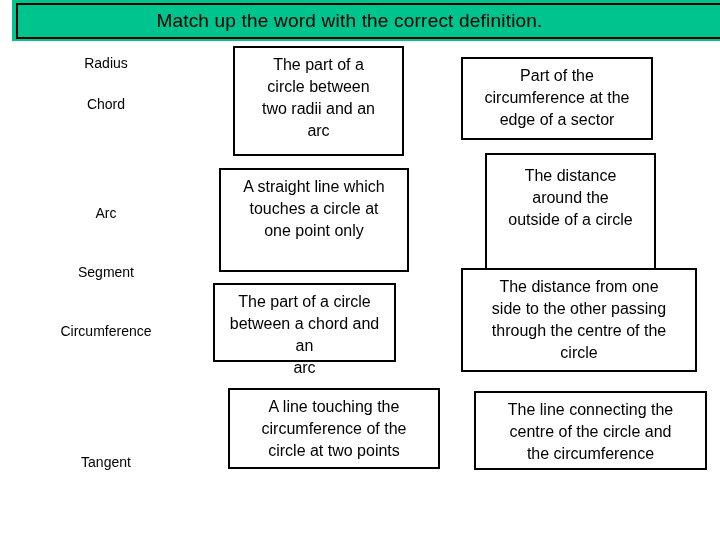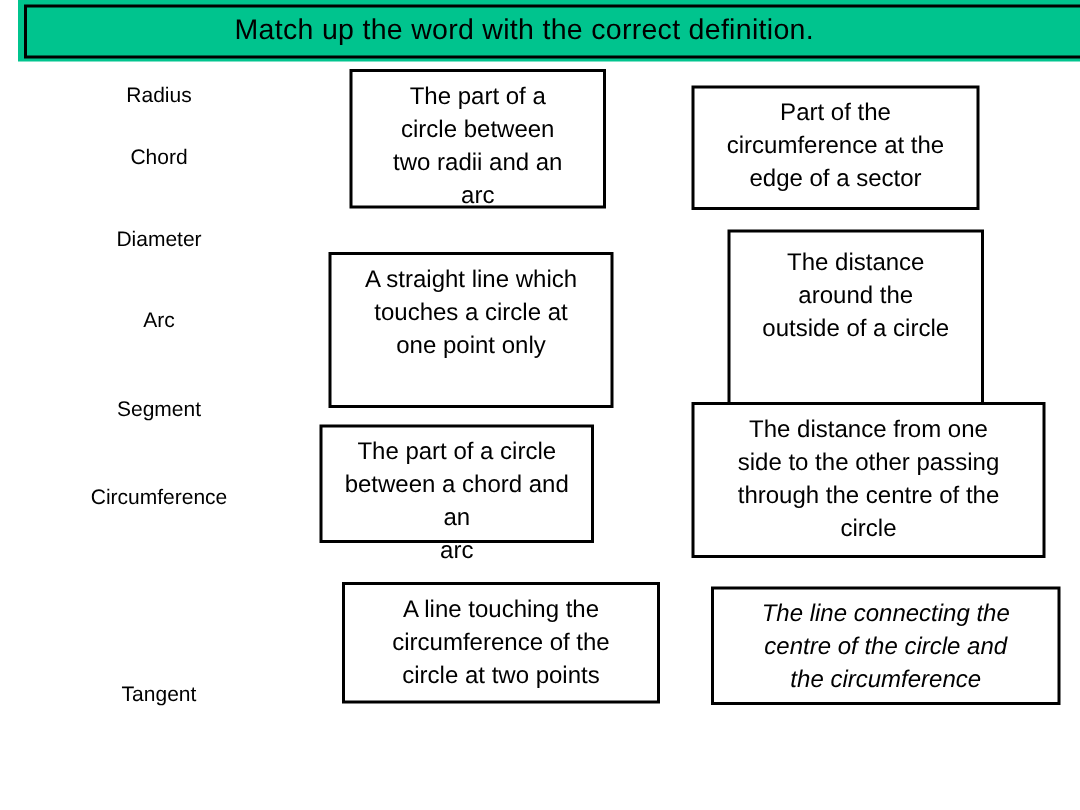--- a/index.html
+++ b/index.html
@@ -59,28 +59,28 @@
     background: #ffffff;
     text-align: center;
     font-size: 16px;
     line-height: 22px;
     padding: 6px 6px;
     white-space: pre-line;
   }
   .defbox.pad { padding-top: 10px; }
 
   
-  .m1 { left: 233px; top:  46px; width: 171px; height: 93px; }
+  .m1 { left: 233px; top:  46px; width: 171px; height: 110px; }
   .m2 { left: 219px; top: 168px; width: 190px; height: 104px; }
   .m3 { left: 213px; top: 283px; width: 183px; height:  79px; }
   .m4 { left: 228px; top: 388px; width: 212px; height:  81px; }
   .r1 { left: 461px; top:  57px; width: 192px; height:  83px; }
   .r2 { left: 485px; top: 153px; width: 171px; height: 131px; }
   .r3 { left: 461px; top: 268px; width: 236px; height: 104px; }
-  .r4 { left: 474px; top: 391px; width: 233px; height:  79px; font-style: italic; }
+  .r4 { left: 474px; top: 391px; width: 233px; height:  79px; }
 
   
   .w0 { top:  51px; }
   .w1 { top:  92px; }
   .w2 { top: 147px; }
   .w3 { top: 201px; }
   .w4 { top: 260px; }
   .w5 { top: 319px; }
   .w6 { top: 385px; }
   .w7 { top: 450px; }
@@ -90,21 +90,20 @@
 
 <div class="slide">
 
   <header class="banner" style="background: rgb(0, 196, 142);">
     <h1 class="banner-title">Match up the word with the correct definition.</h1>
     <div class="banner-border"></div>
   </header>
 
   <div class="word w0">Radius</div>
   <div class="word w1">Chord</div>
-  <div class="word w2">Diameter</div>
   <div class="word w3">Arc</div>
   <div class="word w4">Segment</div>
   <div class="word w5">Circumference</div>
   <div class="word w7">Tangent</div>
 
   <div class="defbox m1">The part of a
 circle between
 two radii and an
 arc</div>
   <div class="defbox m2">A straight line which

